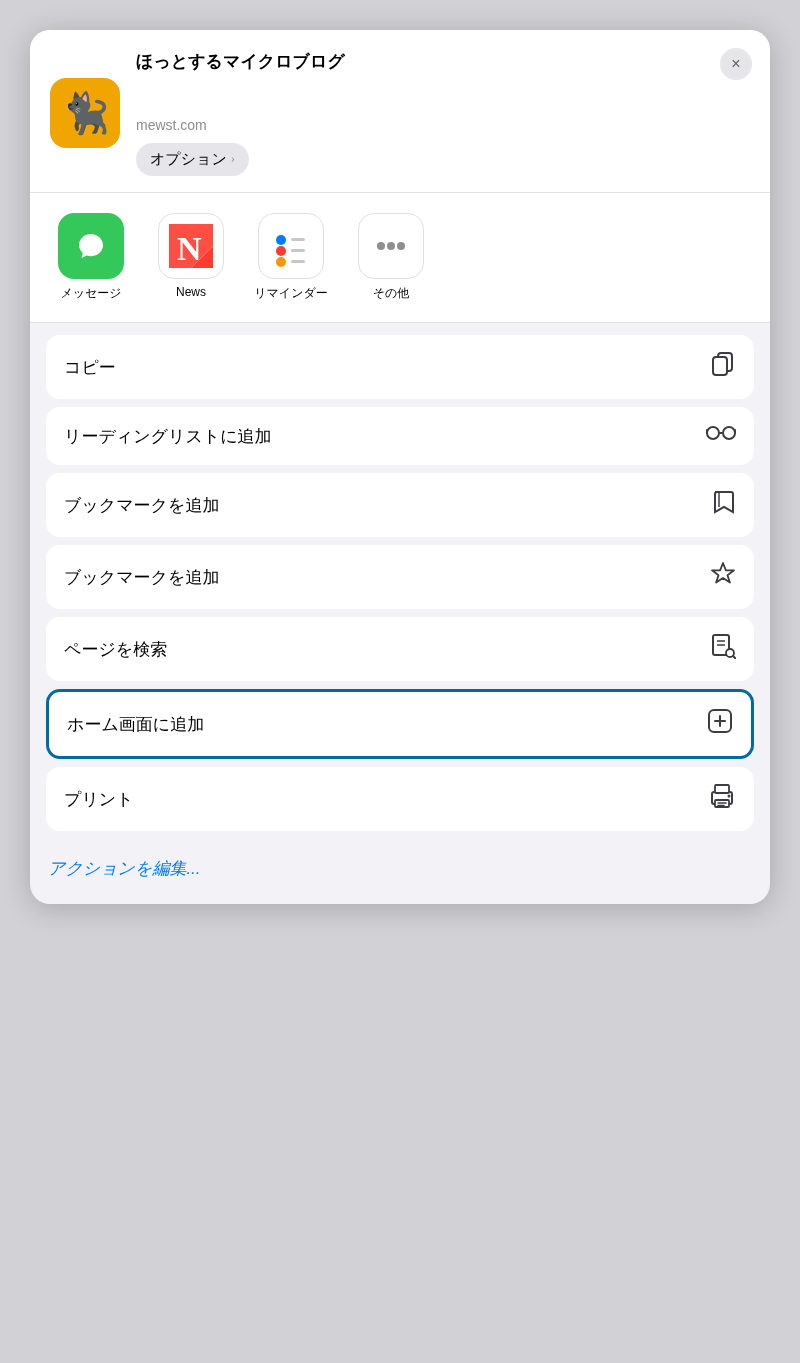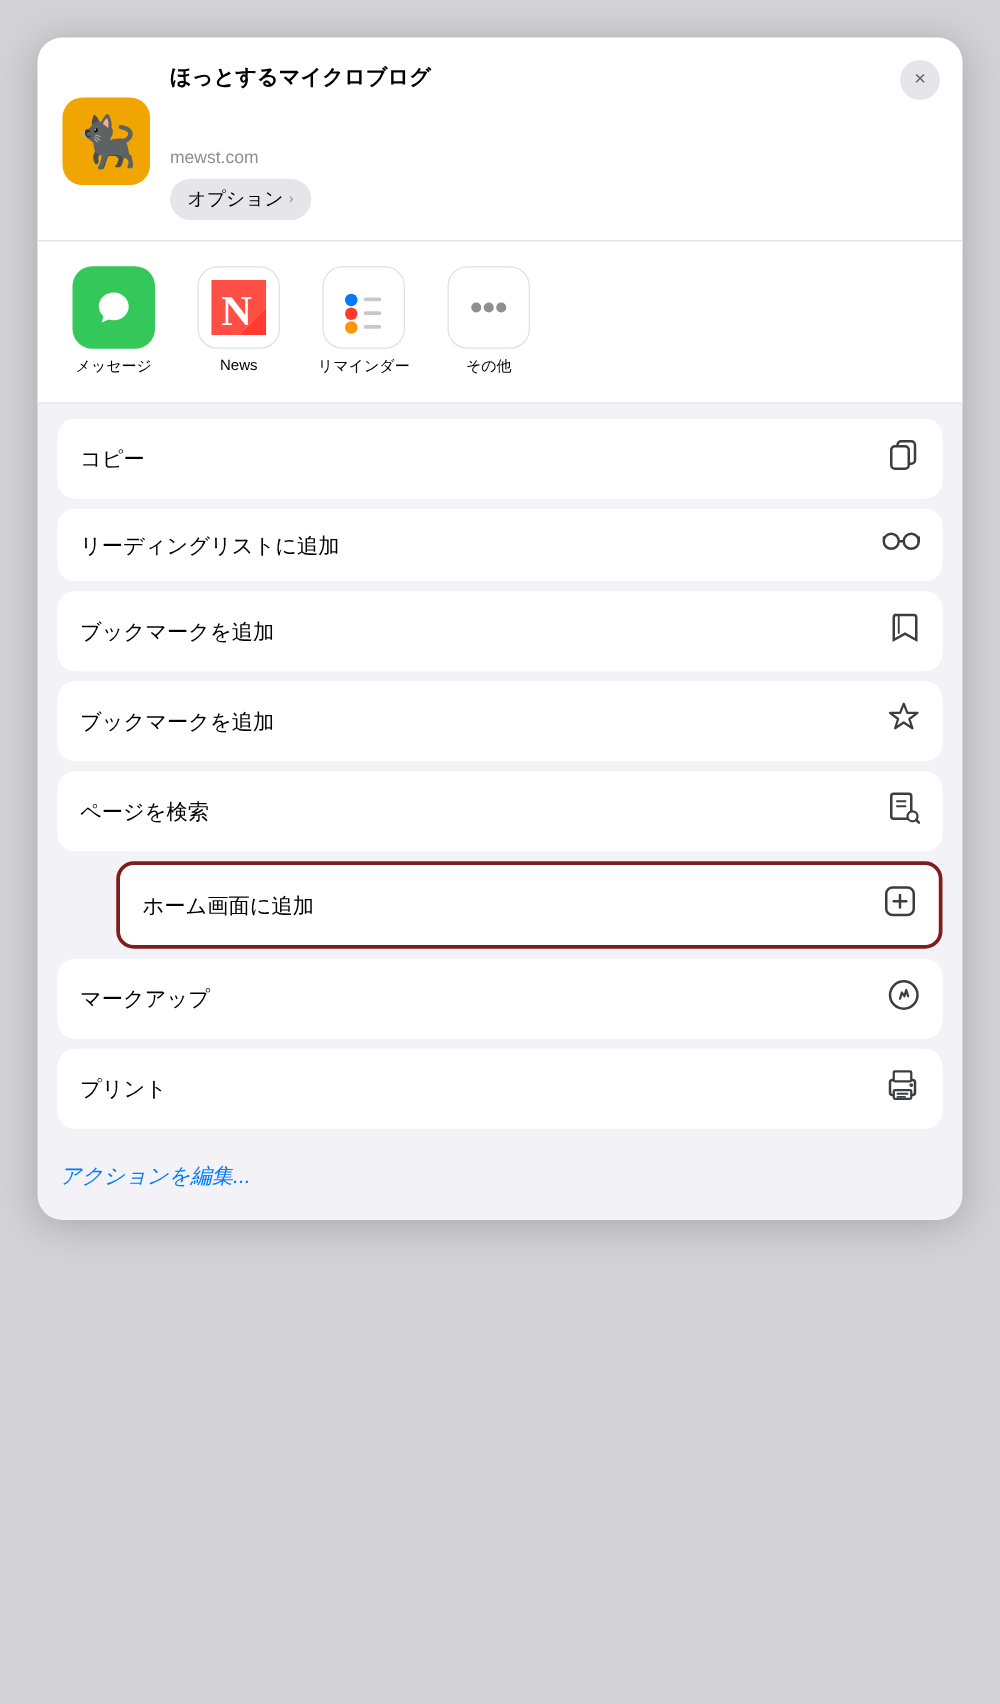--- a/index.html
+++ b/index.html
@@ -164,22 +164,21 @@
       background: #ffffff;
       border-radius: 14px;
       padding: 16px 18px;
       display: flex;
       align-items: center;
       justify-content: space-between;
       cursor: pointer;
       gap: 36px;
     }
     .action-row.highlighted {
-      border: 3px solid #7f1d1d;
-      margin-left: 47px;
+      border: 3px solid #0369a1;
     }
     .action-label {
       font-size: 17px;
       color: #000;
     }
     .action-icon {
       font-size: 22px;
       color: #3c3c43;
     }
 
@@ -342,29 +341,20 @@
         <span class="action-label">ホーム画面に追加</span>
         <span class="action-icon">
           <svg width="26" height="26" viewBox="0 0 26 26" fill="none" xmlns="http://www.w3.org/2000/svg">
             <rect x="2" y="2" width="22" height="22" rx="5" stroke="#3c3c43" stroke-width="2" fill="none"></rect>
             <line x1="13" y1="8" x2="13" y2="18" stroke="#3c3c43" stroke-width="2" stroke-linecap="round"></line>
             <line x1="8" y1="13" x2="18" y2="13" stroke="#3c3c43" stroke-width="2" stroke-linecap="round"></line>
           </svg>
         </span>
       </div>
 
-      <div class="action-row">
-        <span class="action-label">マークアップ</span>
-        <span class="action-icon">
-          <svg width="26" height="26" viewBox="0 0 26 26" fill="none" xmlns="http://www.w3.org/2000/svg">
-            <circle cx="13" cy="13" r="11" stroke="#3c3c43" stroke-width="2" fill="none"></circle>
-            <path d="M10 16l1.5-5 2 3 1.5-5 1.5 5" stroke="#3c3c43" stroke-width="1.8" fill="none" stroke-linecap="round" stroke-linejoin="round"></path>
-          </svg>
-        </span>
-      </div>
 
       <div class="action-row">
         <span class="action-label">プリント</span>
         <span class="action-icon">
           <svg width="28" height="26" viewBox="0 0 28 26" fill="none" xmlns="http://www.w3.org/2000/svg">
             <rect x="4" y="9" width="20" height="12" rx="2" stroke="#3c3c43" stroke-width="2" fill="none"></rect>
             <rect x="7" y="2" width="14" height="8" rx="1" stroke="#3c3c43" stroke-width="1.8" fill="white"></rect>
             <rect x="7" y="17" width="14" height="7" rx="1" stroke="#3c3c43" stroke-width="1.8" fill="white"></rect>
             <line x1="10" y1="20" x2="18" y2="20" stroke="#3c3c43" stroke-width="1.5" stroke-linecap="round"></line>
             <line x1="10" y1="22.5" x2="16" y2="22.5" stroke="#3c3c43" stroke-width="1.5" stroke-linecap="round"></line>

